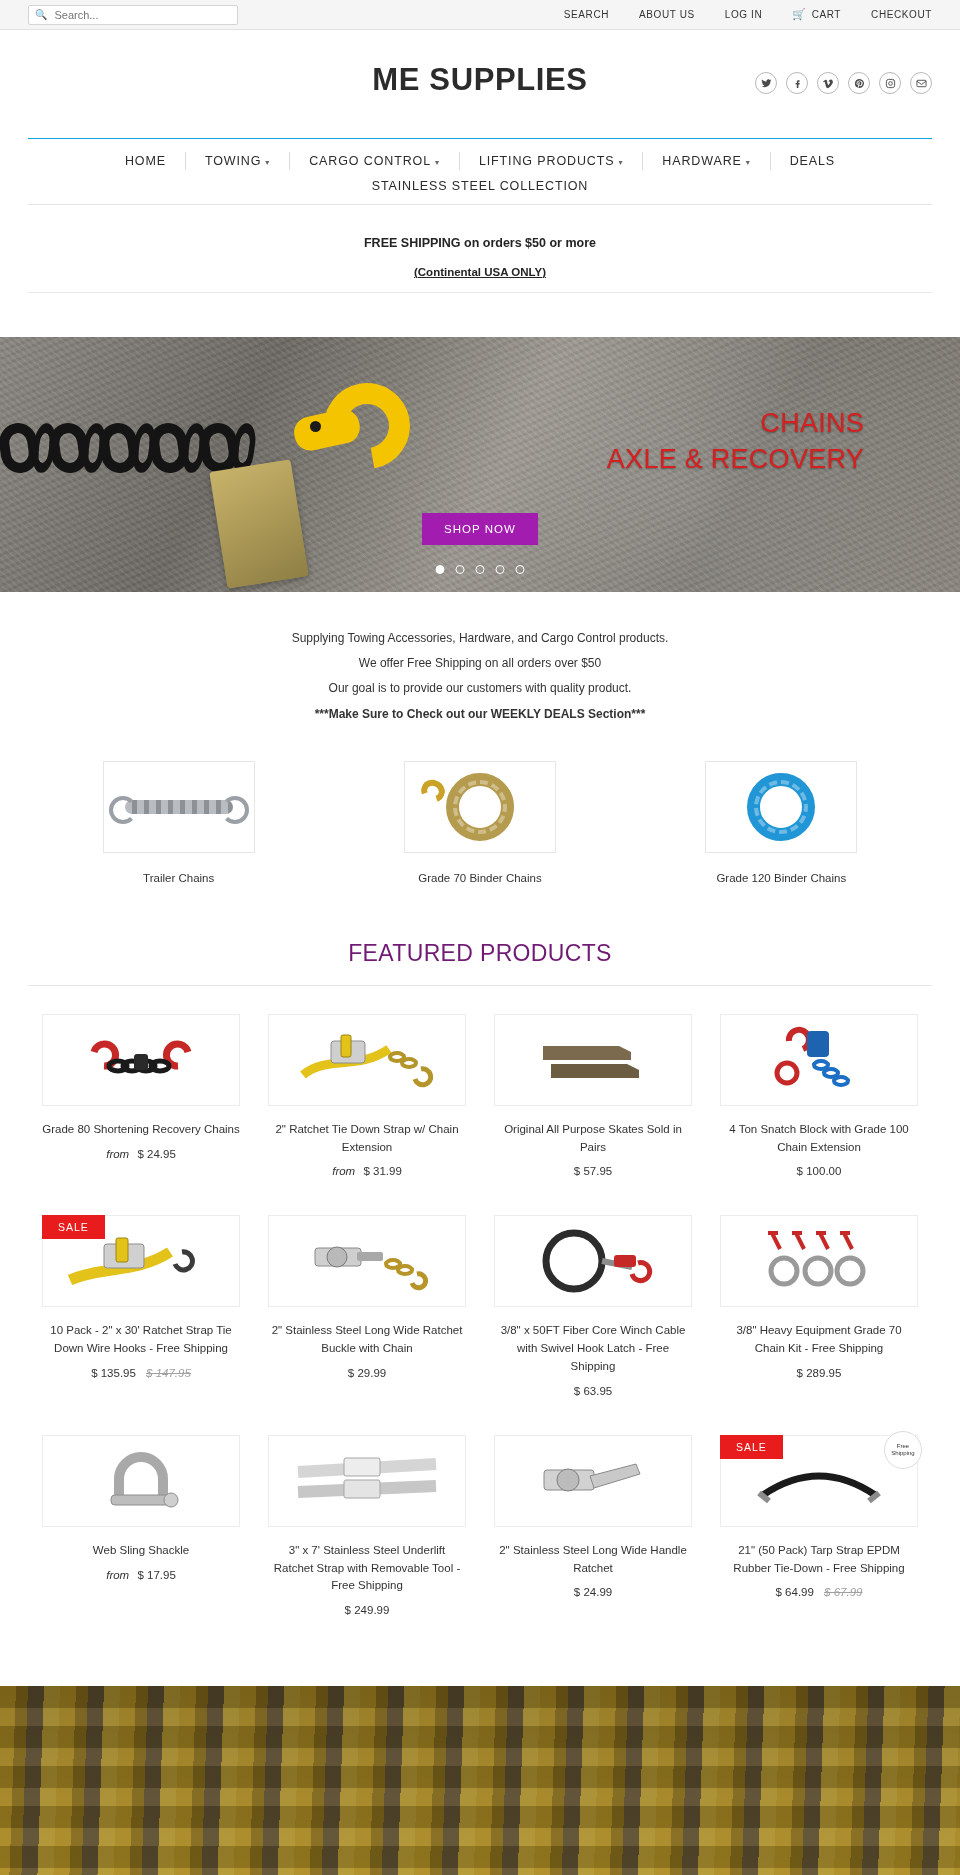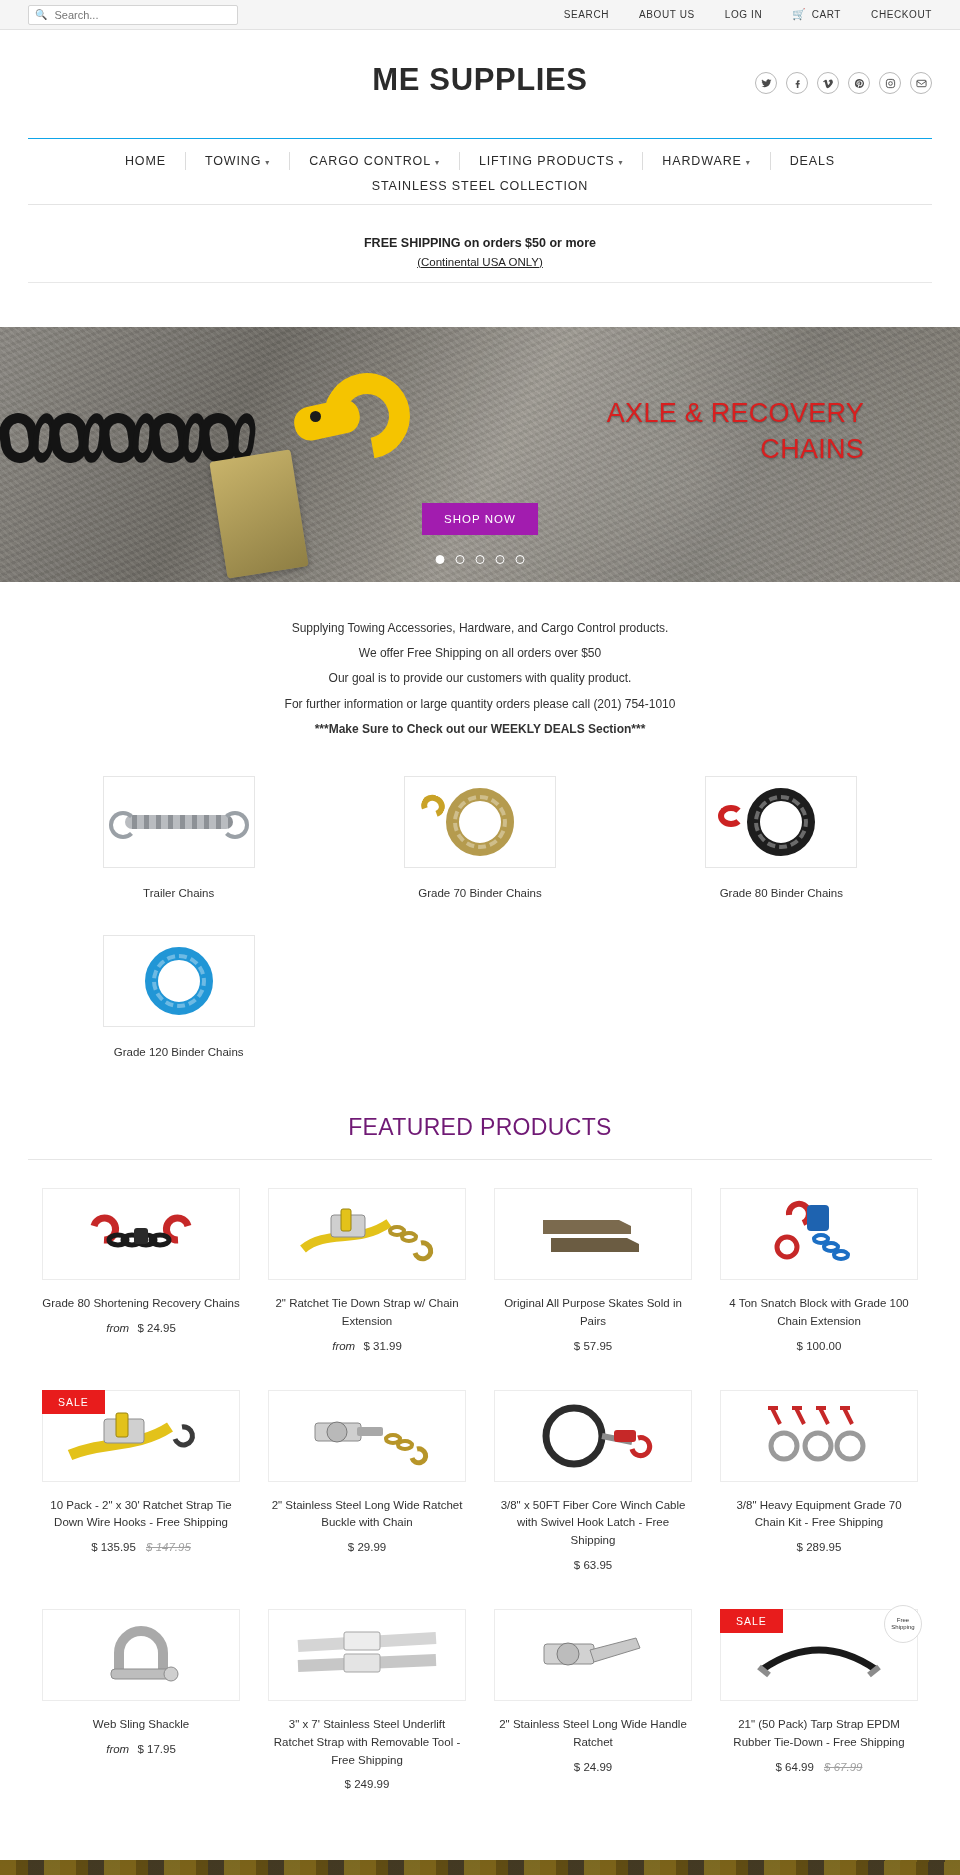--- a/index.html
+++ b/index.html
@@ -110,22 +110,22 @@
   .shipping {
     text-align: center;
     padding: 17px 0 14px;
     font-size: 12.5px;
     font-weight: bold;
     color: #242424;
     border-bottom: 1px solid #e8e8e8;
     margin: 0 28px 0;
   }
   .shipping .sub {
-    font-weight: normal;
-    margin-top: 6px;
+    font-weight: bold;
+    margin-top: 16px;
     text-decoration: underline;
     font-size: 11.5px;
   }
 
   
   .hero {
     position: relative;
     height: 255px;
     margin-top: 44px;
     overflow: hidden;
@@ -503,65 +503,57 @@
     <div class="link"></div>
       <div class="link"></div>
   </div>
   <div class="plate"></div>
   <div class="hook">
     <div class="ring"></div>
     <div class="shank"></div>
     <div class="bolt"></div>
   </div>
   <div class="hero-title">
+    <div>CHAINS</div>
     <div>AXLE &amp; RECOVERY</div>
-    <div>CHAINS</div>
   </div>
   <div class="hero-btn">SHOP NOW</div>
   <div class="dots">
     <div class="dot active"></div>
     <div class="dot"></div>
     <div class="dot"></div>
     <div class="dot"></div>
     <div class="dot"></div>
   </div>
 </div>
 
 <div class="intro">
   <div>Supplying Towing Accessories, Hardware, and Cargo Control products.</div>
   <div>We offer Free Shipping on all orders over $50</div>
   <div>Our goal is to provide our customers with quality product.</div>
-  <div>For further information or large quantity orders please call (201) 754-1010</div>
   <div class="bold">***Make Sure to Check out our WEEKLY DEALS Section***</div>
 </div>
 
 <div class="collections">
 
   <div class="col-card">
     <div class="col-thumb">
       <div class="art-straight-chain"></div>
     </div>
     <div class="col-label">Trailer Chains</div>
   </div>
 
   <div class="col-card">
     <div class="col-thumb">
       <div class="art-coil g70"></div>
       <div class="art-hook-gold"></div>
     </div>
     <div class="col-label">Grade 70 Binder Chains</div>
   </div>
 
-  <div class="col-card">
-    <div class="col-thumb">
-      <div class="art-coil g80"></div>
-      <div class="art-hook-red"></div>
-    </div>
-    <div class="col-label">Grade 80 Binder Chains</div>
-  </div>
 
 
   <div class="col-card">
     <div class="col-thumb">
       <div class="art-coil g120"></div>
     </div>
     <div class="col-label">Grade 120 Binder Chains</div>
   </div>
 
 </div>

